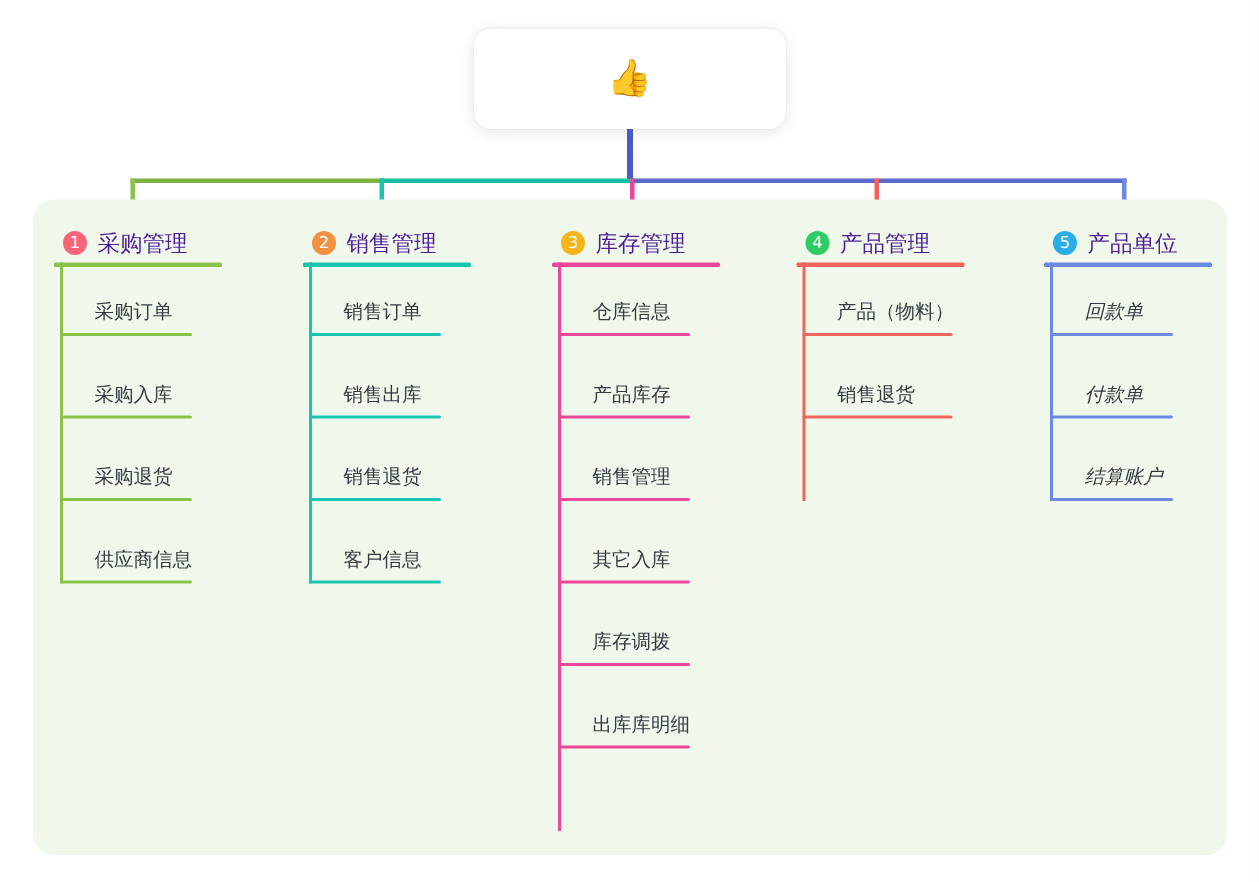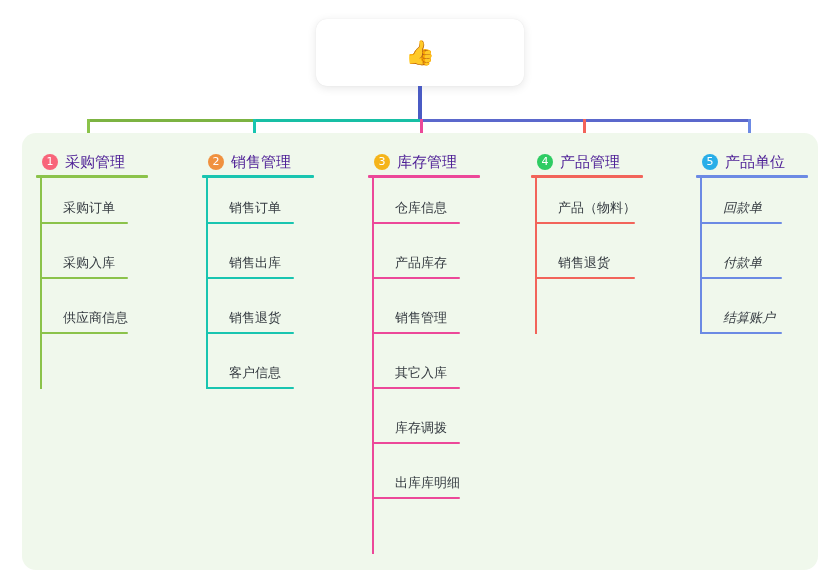--- a/index.html
+++ b/index.html
@@ -94,20 +94,24 @@
           <div class="spine" style="height: 214px; background: rgb(139, 195, 74);"></div>
           <div class="item">
             <span class="item-label">采购订单</span>
             <div class="item-rule" style="width: 88px; background: rgb(139, 195, 74);"></div>
           </div>
           <div class="item">
             <span class="item-label">采购入库</span>
             <div class="item-rule" style="width: 88px; background: rgb(139, 195, 74);"></div>
           </div>
           <div class="item">
+            <span class="item-label">采购退货</span>
+            <div class="item-rule" style="width: 88px; background: rgb(139, 195, 74);"></div>
+          </div>
+          <div class="item">
             <span class="item-label">供应商信息</span>
             <div class="item-rule" style="width: 88px; background: rgb(139, 195, 74);"></div>
           </div>
         </div>
       </div>
       <div class="col" style="left: 202px; top: 149px;">
         <div class="col-head">
           <span class="badge" style="background: rgb(240, 145, 63);">2</span>
           <span class="col-title">销售管理</span>
           <div class="head-rule" style="width: 112px; background: rgb(25, 197, 176); top: 26px;"></div>

